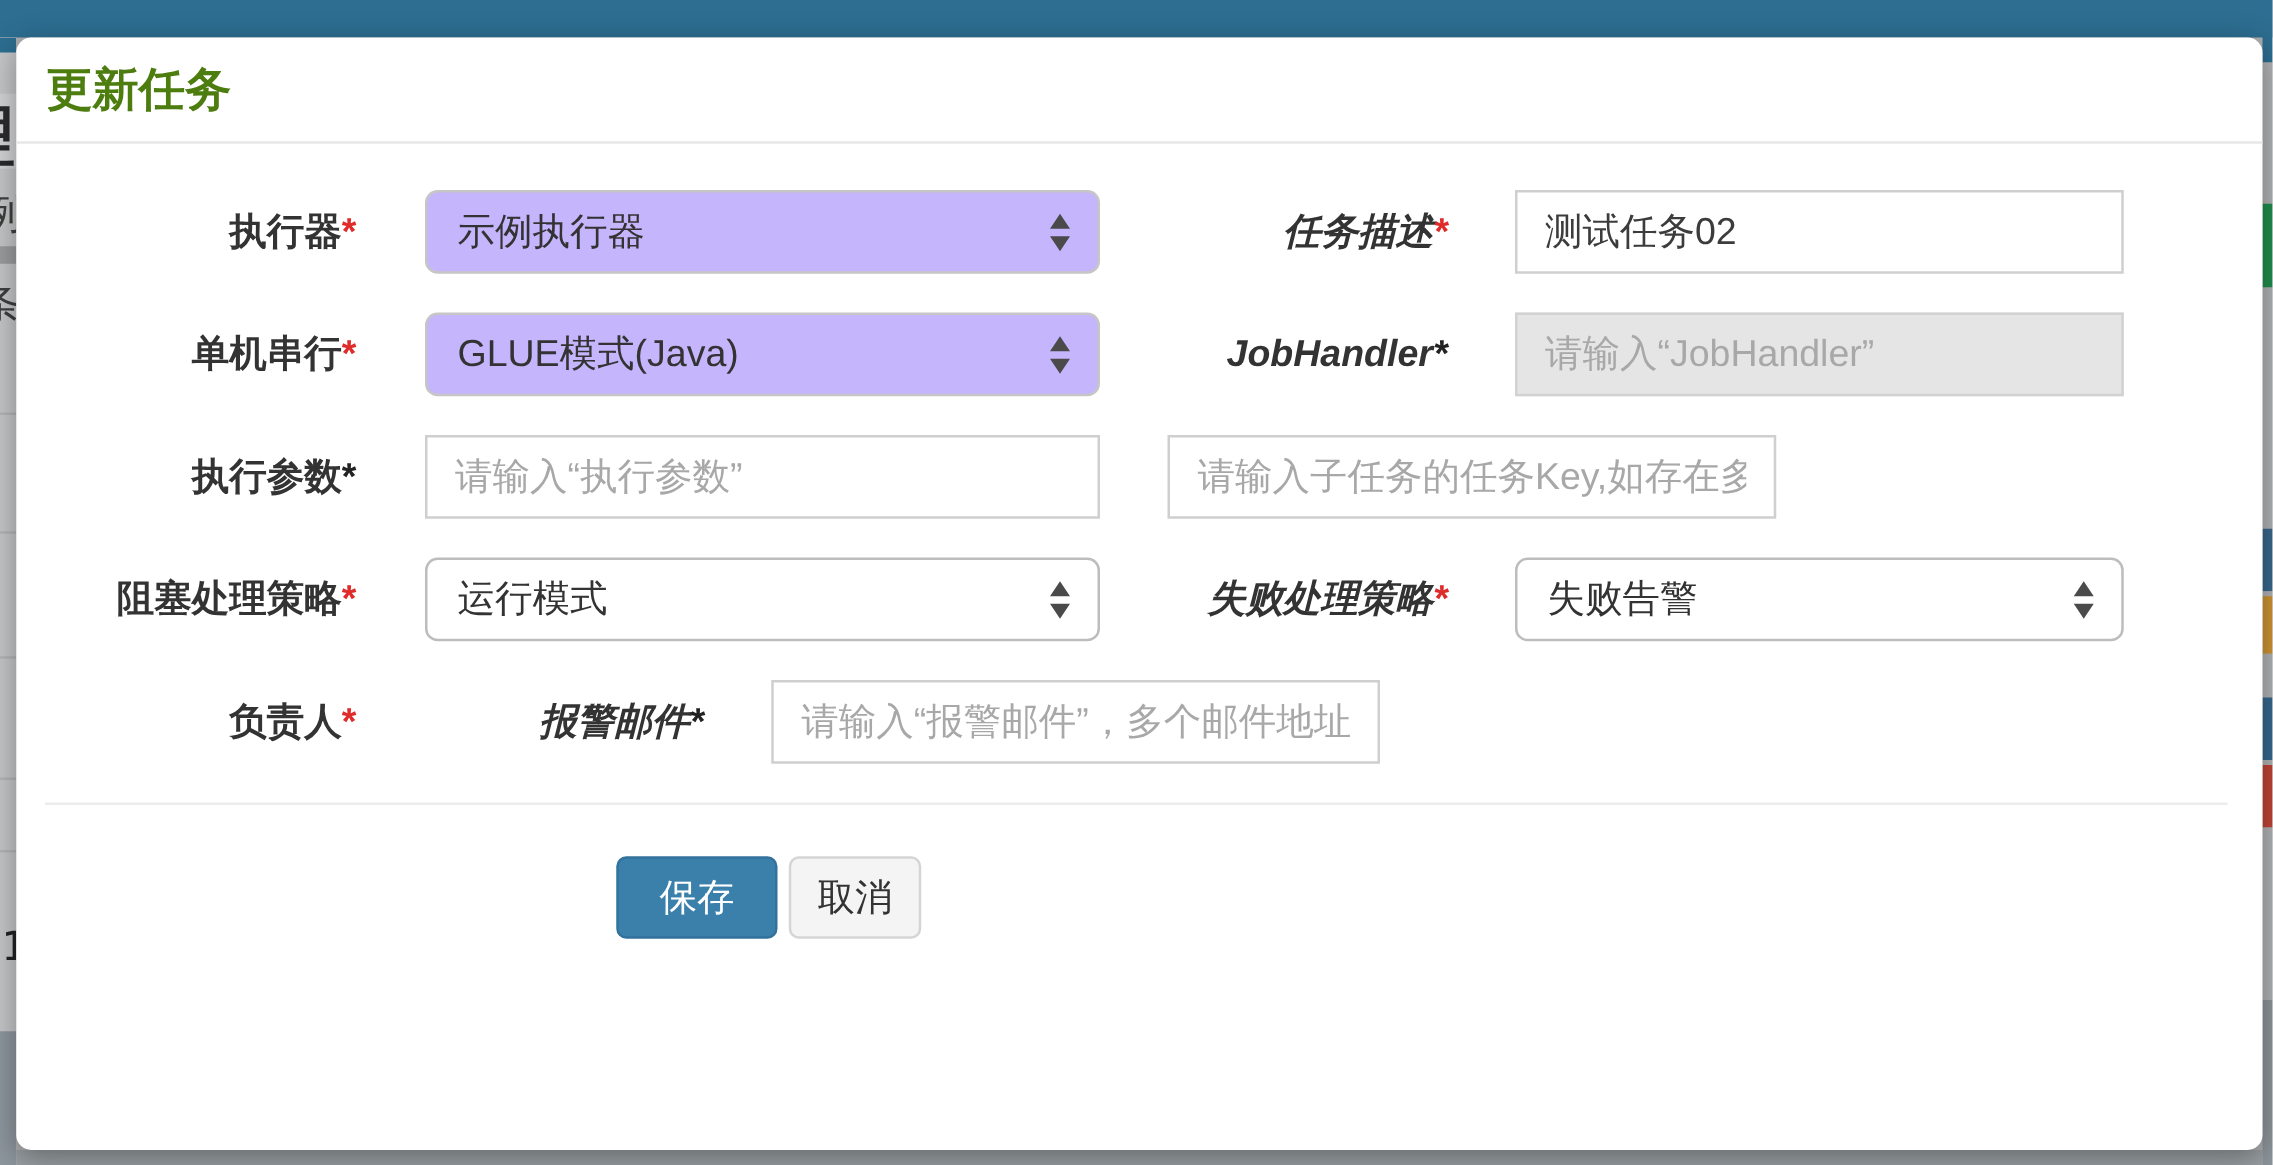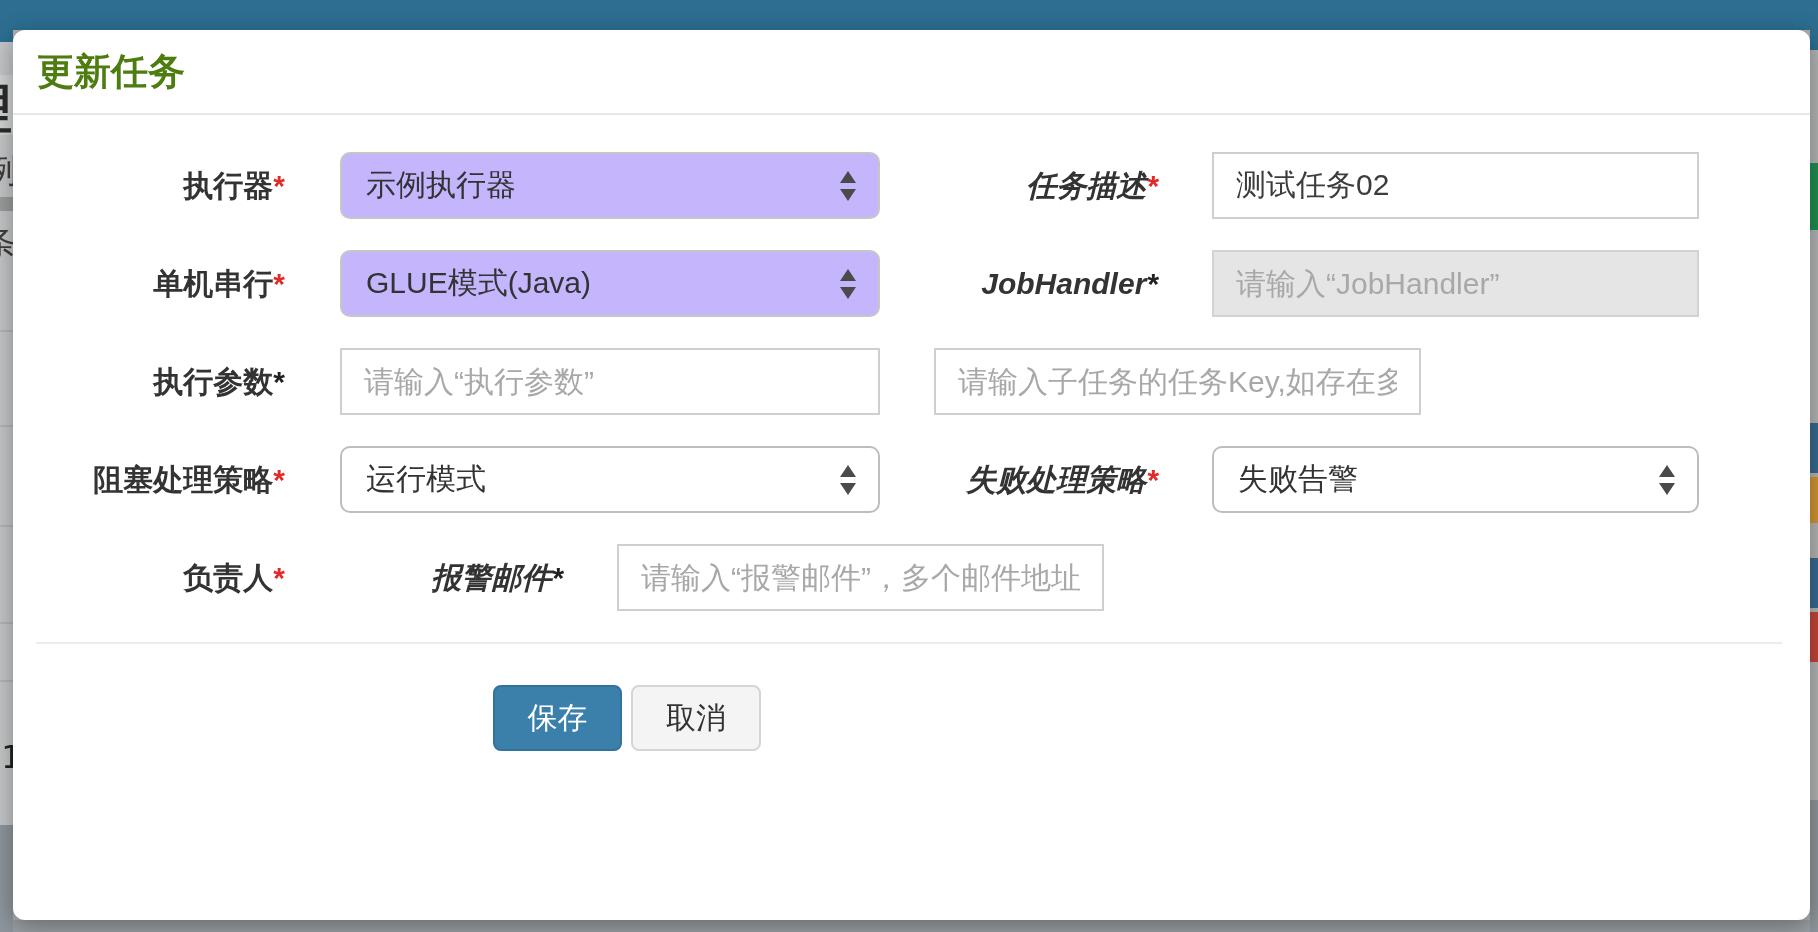--- a/index.html
+++ b/index.html
@@ -72,21 +72,21 @@
          font-size:30px; color:#3c3c3c; padding:0 22px;
          font-family:"Liberation Sans","DejaVu Sans",sans-serif; }
   .inp::placeholder { color:#a8a8a8; opacity:1; }
   .inp.disabled { background:#e5e5e5; border-color:#d2d2d2; }
 
   .divider { margin:10px 28px 0 23px; border-top:2px solid #ececec; height:0; }
   .footer { margin-top:41px; padding-left:480px; display:flex; gap:9px; }
   .btn { font-size:30px; height:66px; border-radius:8px; cursor:pointer;
          font-family:"Liberation Sans","DejaVu Sans",sans-serif; }
   .btn-save { width:129px; background:#3a80ab; border:2px solid #33729c; color:#fff; }
-  .btn-cancel { width:130px; background:#f4f4f4; border:2px solid #d5d5d5; color:#333; }
+  .btn-cancel { width:106px; background:#f4f4f4; border:2px solid #d5d5d5; color:#333; }
 </style>
 </head>
 <body>
 
 <div class="topbar"></div>
 
 <div class="left-strip">
   <div class="blue-cap"></div>
   <div class="band-a"></div>
   <div class="band-b"></div>

